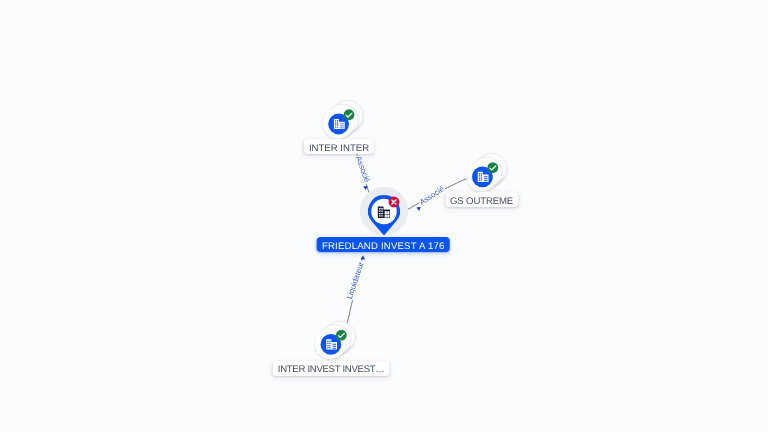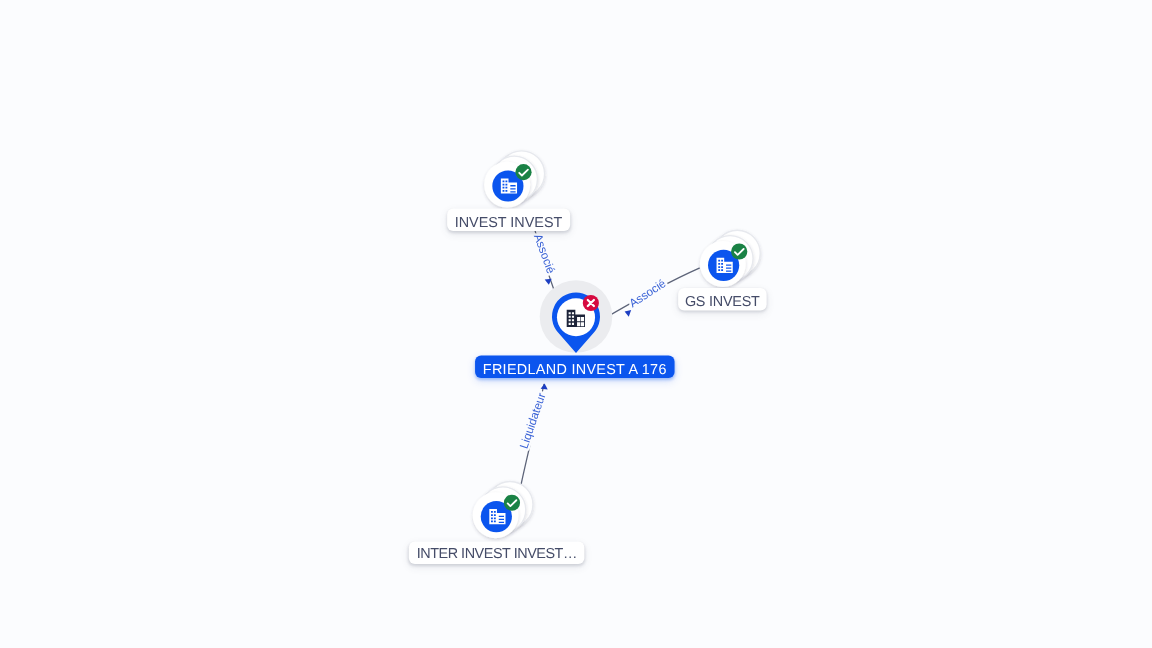--- a/index.html
+++ b/index.html
@@ -91,18 +91,18 @@
         <path d="M 0 0 L -3.8 -2.35 L -3.8 2.35 Z" transform="translate(365.9,189.9) rotate(83)" fill="#1d3fc2"></path>
         <text x="0" y="0" font-size="7.8" fill="#3b63d6" font-family="Liberation Sans, sans-serif" stroke="#fbfcfe" stroke-width="3.2" stroke-linejoin="round" paint-order="stroke fill" transform="translate(355.8,157.2) rotate(69.8)">Associé</text>
         <path d="M 0 0 L -3.8 -2.35 L -3.8 2.35 Z" transform="translate(416.4,207.6) rotate(200)" fill="#1d3fc2"></path>
         <text x="0" y="0" font-size="7.8" fill="#3b63d6" font-family="Liberation Sans, sans-serif" stroke="#fbfcfe" stroke-width="3.2" stroke-linejoin="round" paint-order="stroke fill" transform="translate(421.7,205.2) rotate(-33.3)">Associé</text>
         <path d="M 0 0 L -3.8 -2.35 L -3.8 2.35 Z" transform="translate(363.1,255.6) rotate(275)" fill="#1d3fc2"></path>
         <text x="0" y="0" font-size="7.8" fill="#3b63d6" font-family="Liberation Sans, sans-serif" stroke="#fbfcfe" stroke-width="3.2" stroke-linejoin="round" paint-order="stroke fill" transform="translate(351.4,299.6) rotate(-71.3)">Liquidateur</text>
       </g>
   </svg>
 
   <div id="labels">
-      <div class="nlabel plain" style="left: 339px; top: 139.2px; transform: translateX(-50%) translateZ(0px);">INVEST INVEST</div>
-      <div class="nlabel plain" style="left: 481.5px; top: 192.3px; transform: translateX(-50%) translateZ(0px); letter-spacing: -0.15px;">GS INVEST</div>
+      <div class="nlabel plain" style="left: 339px; top: 139.2px; transform: translateX(-50%) translateZ(0px);">INTER INTER</div>
+      <div class="nlabel plain" style="left: 481.5px; top: 192.3px; transform: translateX(-50%) translateZ(0px); letter-spacing: -0.15px;">GS OUTREME</div>
       <div class="nlabel sel" style="left: 383.2px; top: 237.3px; transform: translateX(-50%) translateZ(0px); letter-spacing: 0.2px;">FRIEDLAND INVEST A 176</div>
       <div class="nlabel plain" style="left: 331.2px; top: 361px; transform: translateX(-50%) translateZ(0px); letter-spacing: -0.3px;">INTER INVEST INVEST…</div>
     </div>
 </div>
 
 </body></html>

